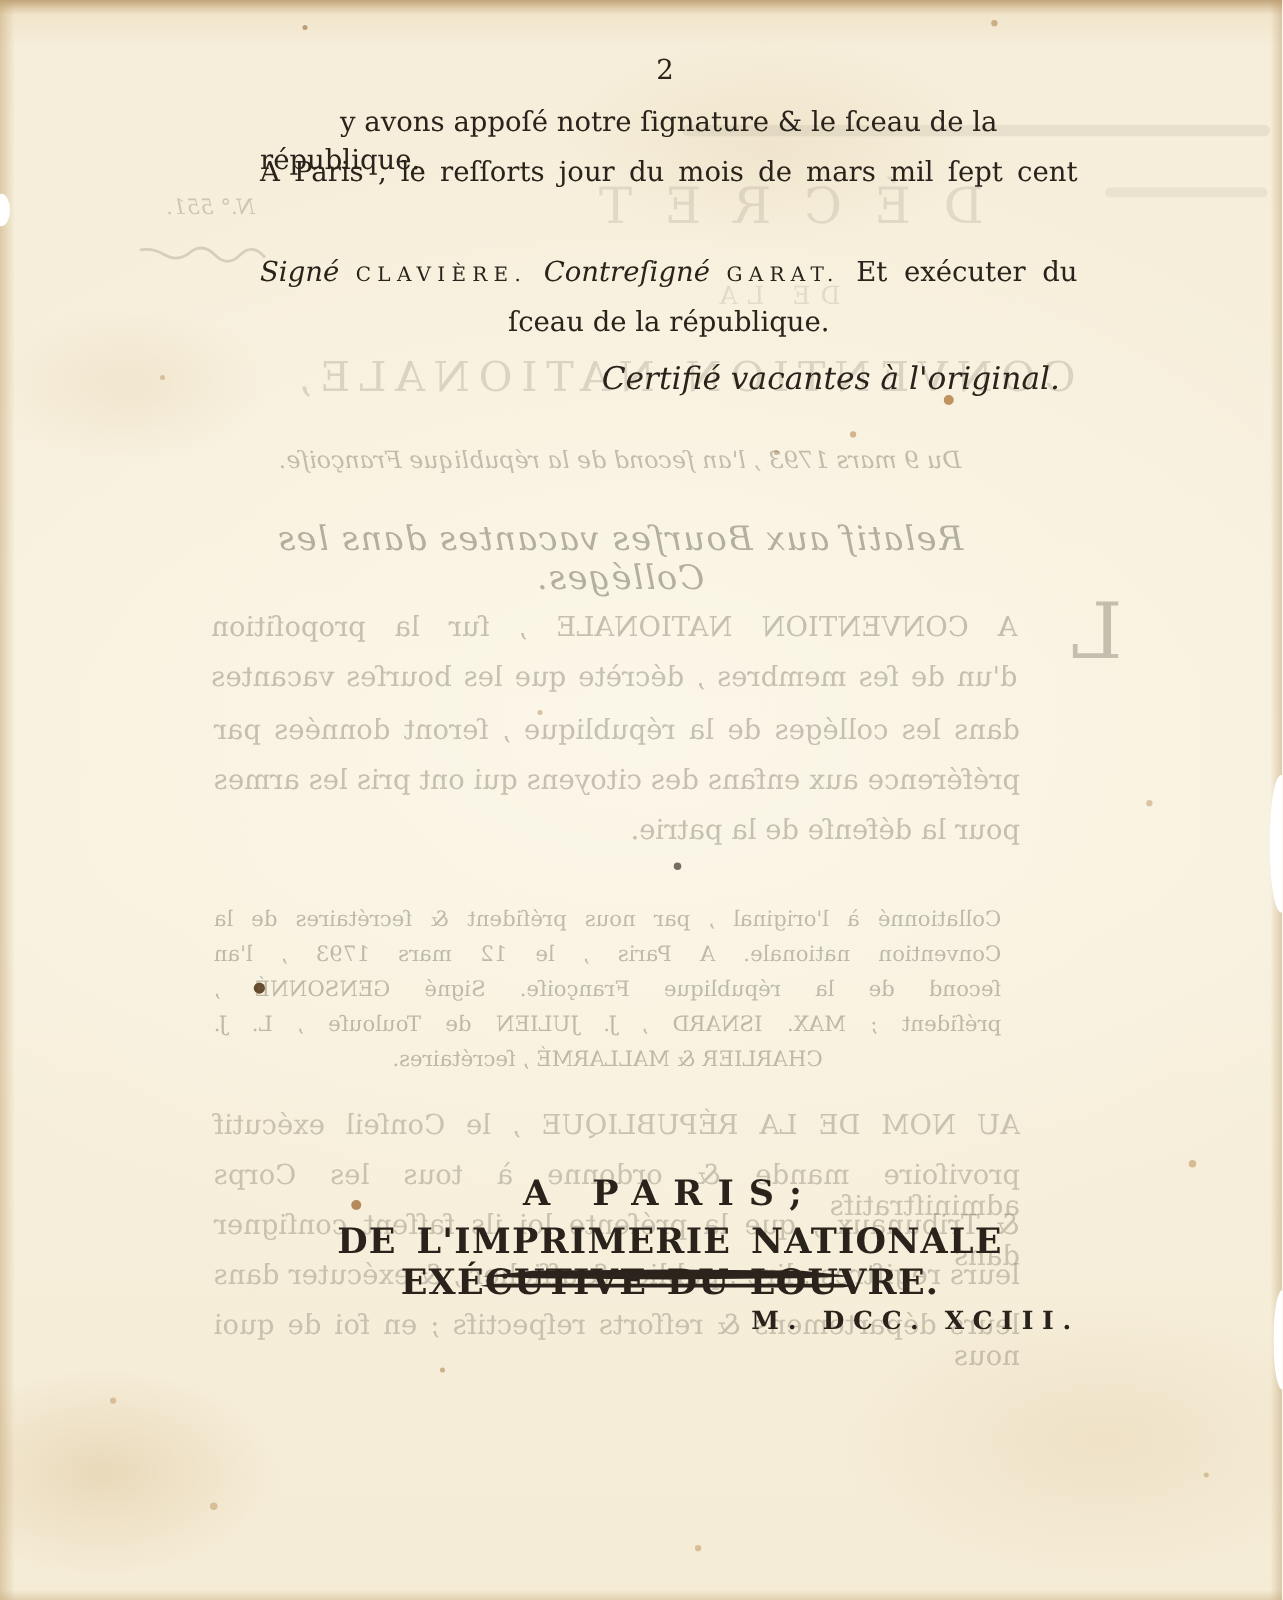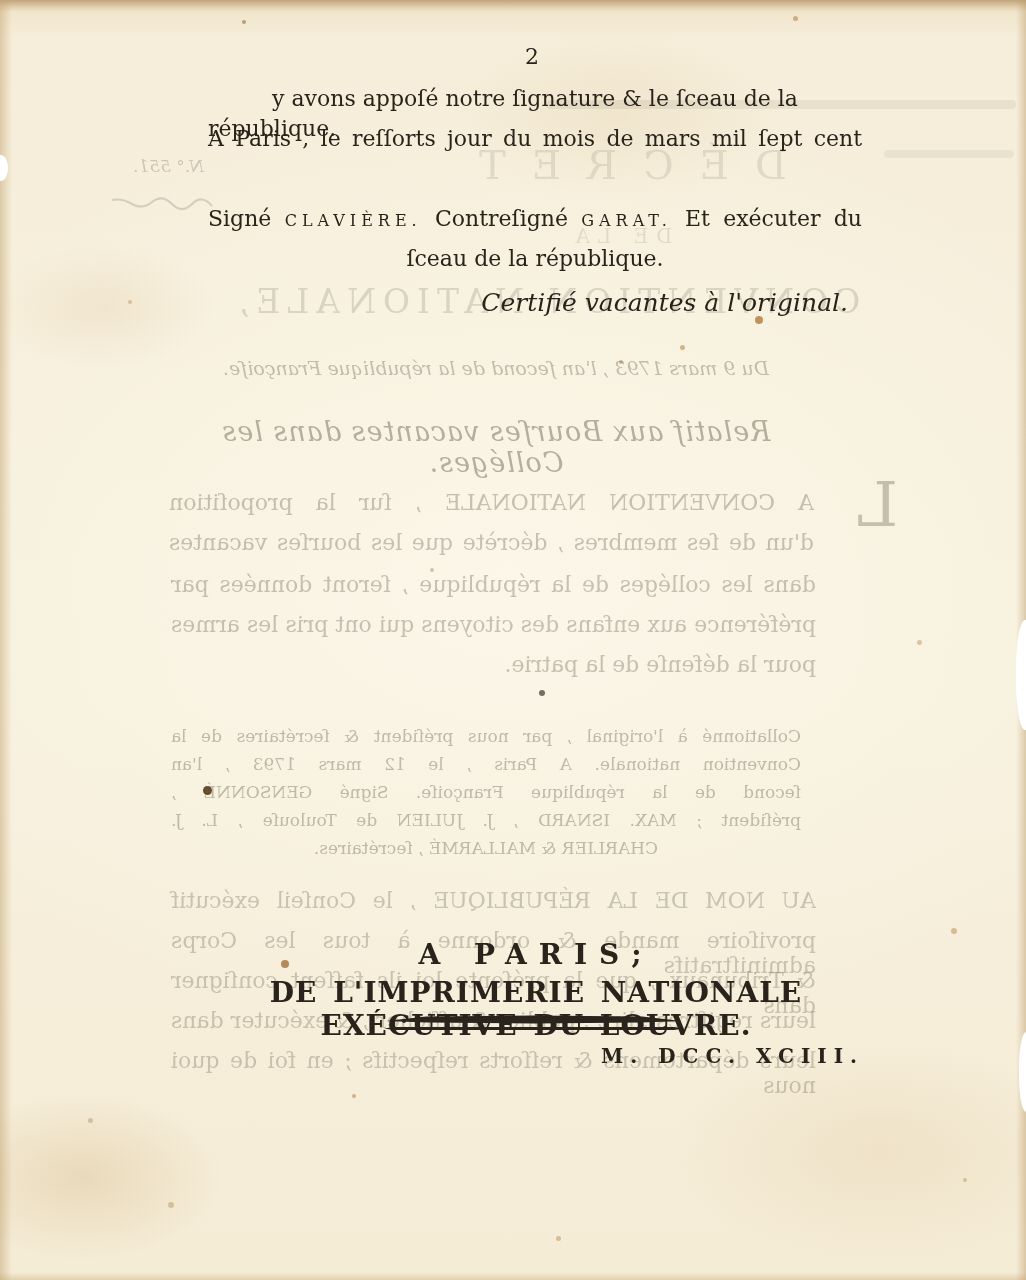--- a/index.html
+++ b/index.html
@@ -49,21 +49,21 @@
   .jst{text-align:justify;text-align-last:justify;}
   .ctr{text-align:center;}
   .g-bar{background:currentColor;border-radius:4px;}
   
   .ink{color:#29231b;}
   .pageno{position:absolute;top:44px;left:210px;width:645px;text-align:center;
     font-size:22px;letter-spacing:1px;}
   .bodyline{position:absolute;left:208px;width:654px;font-size:22px;line-height:30px;text-align:center;}
   .certif{position:absolute;left:208px;width:640px;top:288px;text-align:right;
     padding-right:14px;font-style:italic;font-size:25px;}
-  .sig-it{}
+  .sig-it{font-style:italic;}
   .sp-caps{letter-spacing:5px;font-size:16px;}
   .imprint-city{position:absolute;left:208px;width:656px;top:938px;text-align:center;
     font-size:28px;font-weight:bold;letter-spacing:12px;}
   .imprint-printer{position:absolute;left:208px;width:656px;top:976px;text-align:center;
     font-size:28px;font-weight:bold;letter-spacing:1px;word-spacing:5px;}
   .imprint-rule{position:absolute;left:384px;top:1012px;width:300px;height:26px;}
   .imprint-year{position:absolute;left:208px;width:656px;top:1044px;text-align:right;
     font-size:20px;font-weight:bold;letter-spacing:7px;}
 </style>
 </head>

